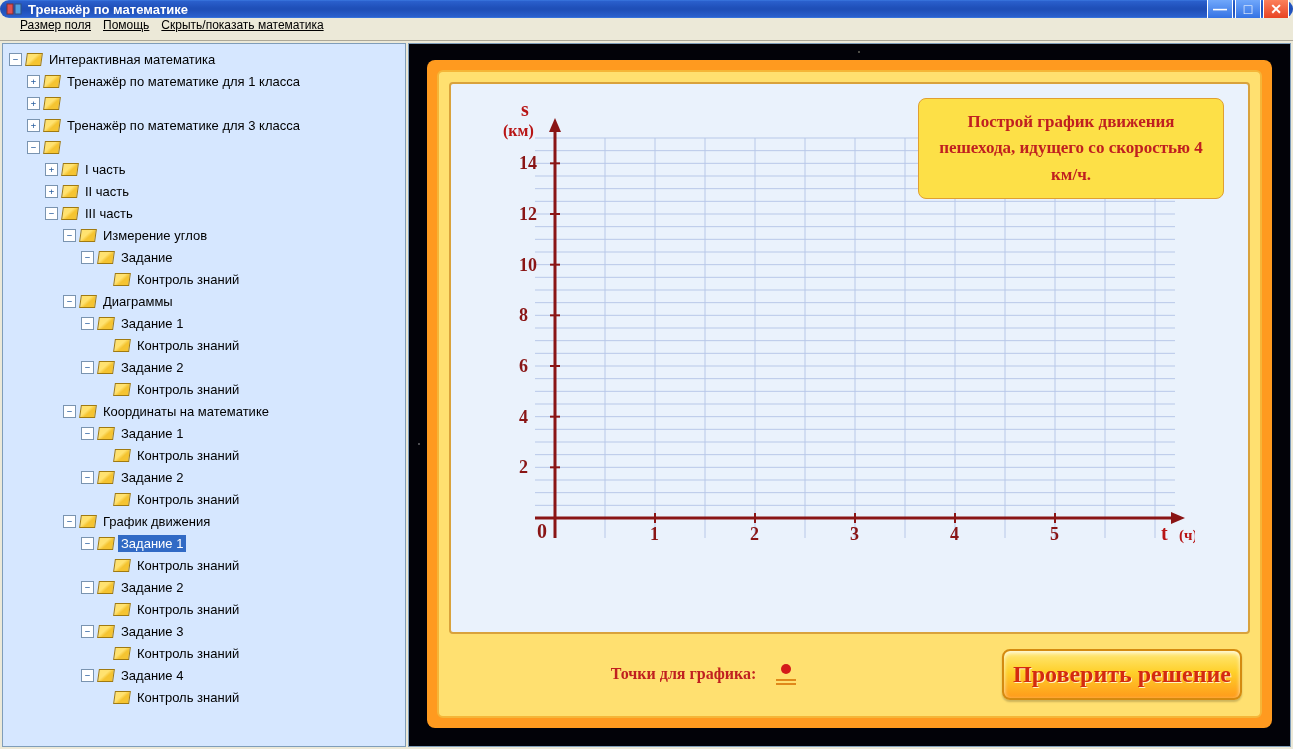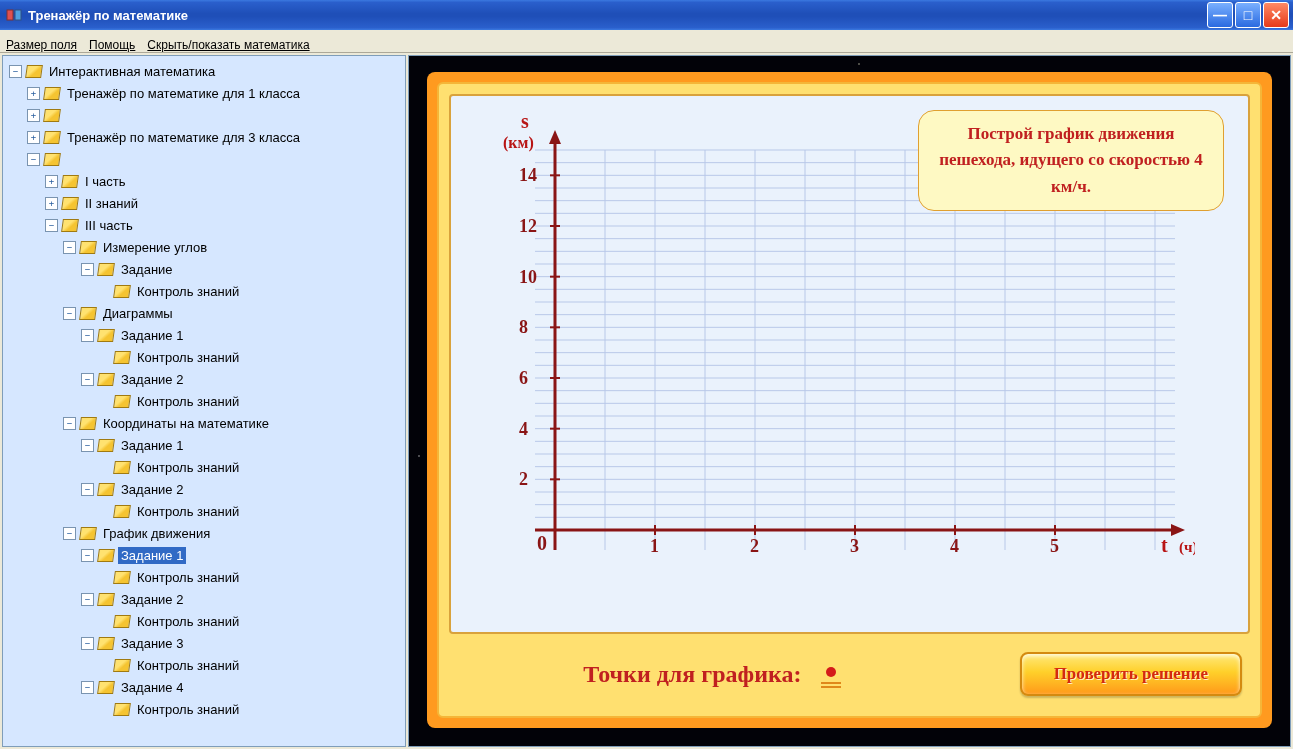--- a/index.html
+++ b/index.html
@@ -1,29 +1,29 @@
 <!DOCTYPE html>
 <html><head>
 <meta charset="utf-8">
 <style>
   html,body{margin:0;padding:0;font-family:Tahoma,Arial,sans-serif;font-size:12px;background:#ece9d8;overflow:hidden;}
   .window{width:1293px;height:749px;display:flex;flex-direction:column;background:#ece9d8;}
   
-  .titlebar{height:30px;background:linear-gradient(to bottom,#3b79e0 0%,#2a5fcc 8%,#1f4fb8 45%,#1f4fb8 55%,#2a5fcc 92%,#3b79e0 100%);display:flex;align-items:center;color:#fff;font-weight:bold;font-size:13px;padding:0 4px;}
+  .titlebar{height:18px;background:linear-gradient(to bottom,#3b79e0 0%,#2a5fcc 8%,#1f4fb8 45%,#1f4fb8 55%,#2a5fcc 92%,#3b79e0 100%);display:flex;align-items:center;color:#fff;font-weight:bold;font-size:13px;padding:0 4px;border-radius:12px;}
   .titlebar .app-icon{width:16px;height:16px;margin:0 6px 0 2px;display:inline-block;}
   .titlebar .app-icon svg{display:block;}
   .titlebar .spacer{flex:1;}
   .titlebar .win-btns{display:flex;gap:2px;}
   .titlebar .win-btn{width:24px;height:24px;border:1px solid #fff;border-radius:3px;display:flex;align-items:center;justify-content:center;font-family:Arial;font-weight:bold;font-size:14px;cursor:default;}
   .titlebar .btn-min{background:linear-gradient(to bottom,#7ab0ff,#2a6ae0);}
   .titlebar .btn-max{background:linear-gradient(to bottom,#7ab0ff,#2a6ae0);}
   .titlebar .btn-close{background:linear-gradient(to bottom,#ff8a65,#e53a1a);}
   .titlebar .win-btn span{color:#fff;}
   
-  .menubar{height:22px;background:#ece9d8;border-bottom:1px solid #aca899;display:flex;align-items:flex-end;padding:0 6px;gap:12px;font-size:12px;}
+  .menubar{height:22px;background:#ece9d8;border-bottom:1px solid #aca899;display:flex;align-items:flex-start;padding:0 20px;gap:12px;font-size:12px;}
   .menubar .menu-item{text-decoration:underline;color:#000;cursor:default;}
   
   .body{flex:1;display:flex;min-height:0;}
   
   .tree-wrap{width:402px;background:#d6e7ff;border:1px solid #7f9db9;margin:2px;display:flex;min-height:0;}
   .tree{flex:1;overflow-y:auto;padding:4px 0 4px 4px;font-size:13px;color:#000;}
   .tree::-webkit-scrollbar{width:17px;}
   .tree::-webkit-scrollbar-track{background:#f1efe2;border-left:1px solid #cfcab5;}
   .tree::-webkit-scrollbar-thumb{background:#c5c2b8;border:1px solid #9e9a86;}
   .tree ul{list-style:none;margin:0;padding:0 0 0 18px;}
@@ -44,28 +44,28 @@
     radial-gradient(1px 1px at 200px 640px,#fdd,transparent),
     radial-gradient(1px 1px at 10px 400px,#fff,transparent),
     radial-gradient(1px 1px at 860px 500px,#fff,transparent),
     radial-gradient(1px 1px at 450px 8px,#ffd,transparent),
     radial-gradient(1px 1px at 50px 720px,#adf,transparent),
     #020208;}
   .frame1{position:absolute;left:18px;top:16px;right:18px;bottom:18px;background:#ff9a1f;border-radius:8px;padding:10px;}
   .frame2{background:#ffe070;border:2px solid #f5b638;border-radius:6px;padding:10px;height:100%;box-sizing:border-box;display:flex;flex-direction:column;}
   .plot-box{background:#eaf2fc;border:2px solid #d9a23c;border-radius:4px;flex:1;position:relative;padding:14px 24px 18px 24px;box-sizing:border-box;}
   .plot-box svg{display:block;}
-  .instruction{position:absolute;top:14px;right:24px;width:280px;background:#fef9c3;border:1px solid #e0a030;border-radius:16px;padding:10px 12px;text-align:center;font-family:Georgia,serif;font-size:17px;color:#c02020;line-height:1.55;font-weight:bold;}
+  .instruction{position:absolute;top:14px;right:24px;width:280px;background:#fde047;border:1px solid #e0a030;border-radius:8px;padding:10px 12px;text-align:center;font-family:Georgia,serif;font-size:17px;color:#c02020;line-height:1.55;font-weight:bold;}
   .bottom-row{display:flex;align-items:center;height:64px;margin-top:8px;gap:20px;padding:0 8px;}
-  .points-lbl{flex:1;text-align:center;font-family:Georgia,serif;font-size:24px;color:#c02020;font-weight:bold;display:flex;align-items:flex-end;justify-content:center;gap:20px;}
+  .points-lbl{flex:1;text-align:center;font-family:Georgia,serif;font-size:16px;color:#c02020;font-weight:bold;display:flex;align-items:center;justify-content:center;gap:20px;}
   .point-marker{display:inline-flex;flex-direction:column;align-items:center;}
   .point-dot{width:10px;height:10px;background:#d41a1a;border-radius:50%;}
   .point-lines{width:20px;margin-top:3px;}
   .point-lines div{height:2px;background:#e0881a;margin-top:2px;}
-  .check-btn{background:linear-gradient(to bottom,#ffe97a 0%,#ffd02a 45%,#ff9a1a 100%);border:2px solid #d48a10;border-radius:8px;padding:10px 32px;font-family:Georgia,serif;font-size:17px;font-weight:bold;color:#d42a10;text-shadow:1px 1px 0 #fff5c0;cursor:default;box-shadow:inset 0 2px 4px rgba(255,255,255,.8),0 2px 2px rgba(0,0,0,.2);margin-left:32px;}
+  .check-btn{background:linear-gradient(to bottom,#ffe97a 0%,#ffd02a 45%,#ff9a1a 100%);border:2px solid #d48a10;border-radius:8px;padding:10px 9px;font-family:Georgia,serif;font-size:24px;font-weight:bold;color:#d42a10;text-shadow:1px 1px 0 #fff5c0;cursor:default;box-shadow:inset 0 2px 4px rgba(255,255,255,.8),0 2px 2px rgba(0,0,0,.2);margin-left:32px;}
 </style>
 </head>
 <body>
 
 <div class="window">
 
   <div class="titlebar">
     <span class="app-icon">
       <svg viewBox="0 0 16 16">
           <rect x="1" y="3" width="6" height="10" fill="#e05050" stroke="#803030"></rect>
@@ -135,21 +135,21 @@
                       <div class="node">
                         <span class="toggle">+</span>
                         <span class="book-icon"></span>
                         <span class="label">I часть</span>
                       </div>
                     </li>
                   <li>
                       <div class="node">
                         <span class="toggle">+</span>
                         <span class="book-icon"></span>
-                        <span class="label">II знаний</span>
+                        <span class="label">II часть</span>
                       </div>
                     </li>
                   <li>
                     <div class="node">
                         <span class="toggle">−</span>
                         <span class="book-icon"></span>
                         <span class="label">III часть</span>
                       </div>
                     <ul>
                       <li>

